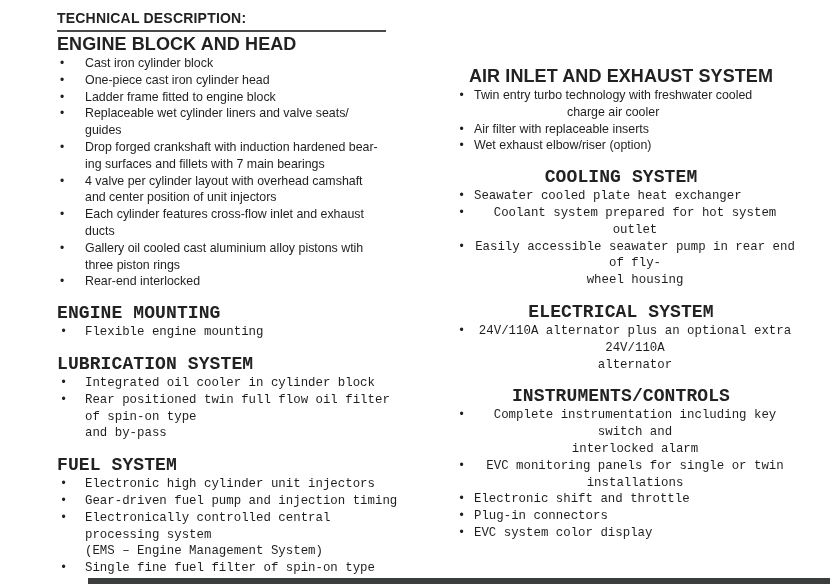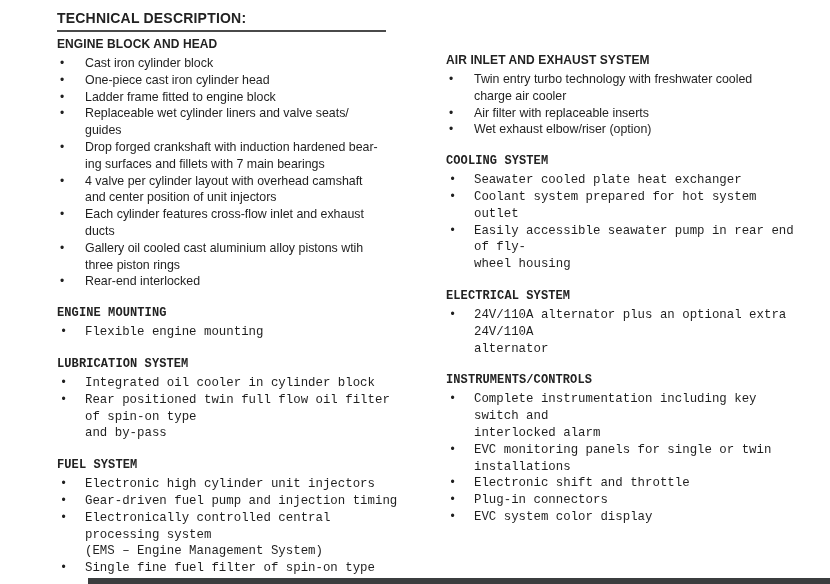--- a/index.html
+++ b/index.html
@@ -20,26 +20,26 @@
     color: #222;
   }
   .title-rule {
     width: 329px;
     height: 2px;
     background: #4a4a4a;
     margin-top: 4px;
   }
   .col { position: absolute; }
   .col-left  { left: 57px;  top: 36px; width: 342px; }
-  .col-right { left: 446px; top: 52px; width: 350px; }
+  .col-right { left: 446px; top: 68px; width: 350px; text-align: center; }
   .section { margin: 0; }
   .section:not(:first-child) { margin-top: 15px; font-family: Liberation Mono, monospace; }
   .section-heading {
     font-weight: bold;
-    font-size: 12px;
+    font-size: 18px;
     line-height: 17px;
     letter-spacing: 0.1px;
     margin: 0 0 2px 0;
     color: #222;
   }
   .bullet-row { display: flex; align-items: flex-start; }
   .bullet-glyph {
     flex: 0 0 25px;
     padding-left: 3px;
     font-size: 12px;

